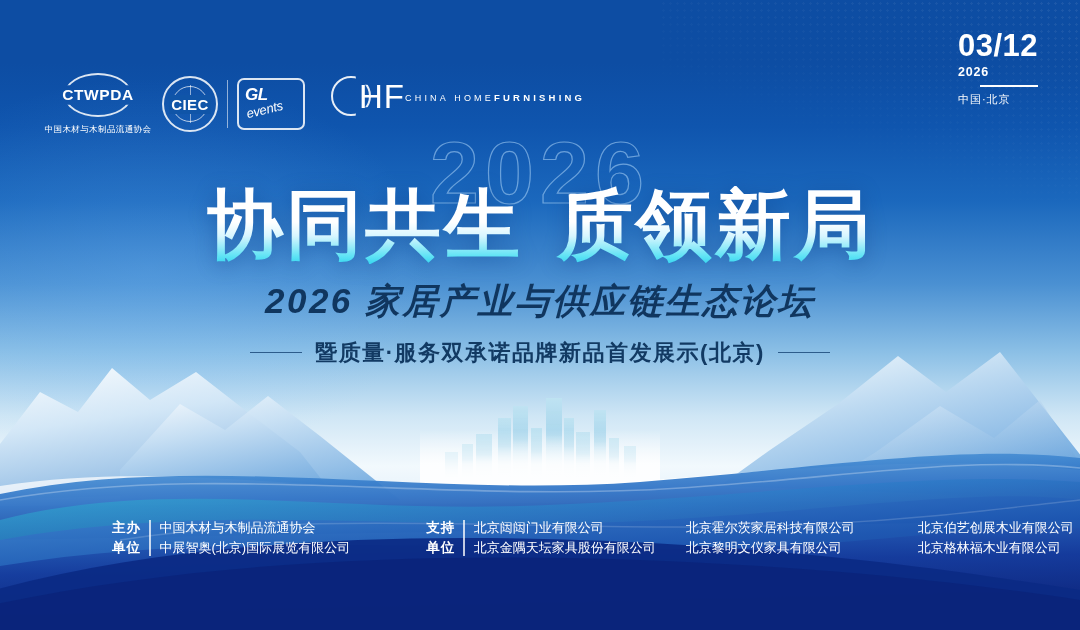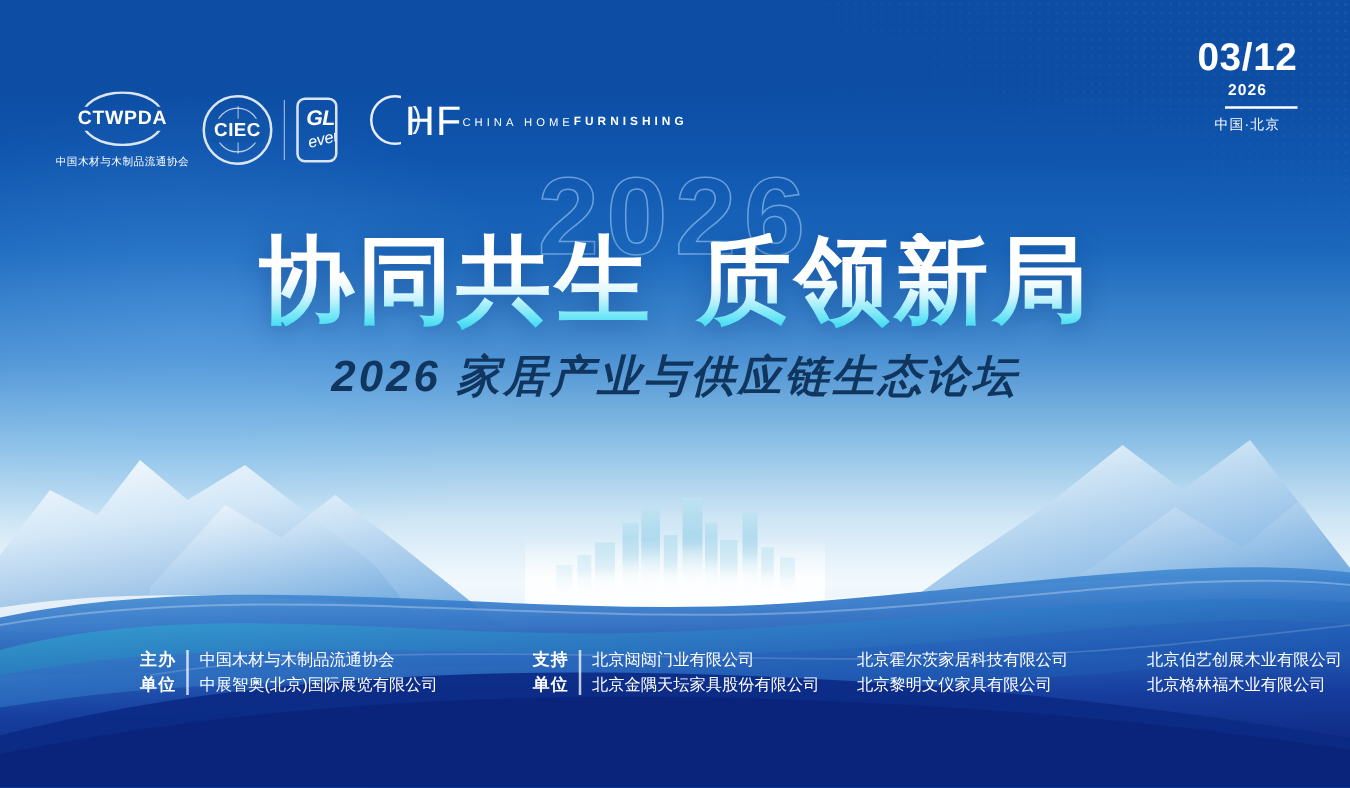--- a/index.html
+++ b/index.html
@@ -47,34 +47,34 @@
   .ciec{ display:flex; flex-direction:column; align-items:center; }
   .ciec .globe{ position:relative; width:56px; height:56px; border:2px solid rgba(255,255,255,.85); border-radius:50%;
                 display:flex; align-items:center; justify-content:center; }
   .ciec .globe:before{ content:""; position:absolute; left:8px; right:8px; top:8px; bottom:8px;
                        border:1.5px solid rgba(255,255,255,.7); border-radius:50%; }
   .ciec .globe:after{ content:""; position:absolute; left:50%; top:7px; bottom:7px; width:0;
                       border-left:1.5px solid rgba(255,255,255,.55); }
   .ciec .gtxt{ position:relative; z-index:2; font-size:15px; font-weight:700; color:#fff; letter-spacing:.4px;
                background:#1055a8; padding:1px 2px; }
   .divider{ width:1px; height:48px; background:rgba(255,255,255,.55); }
-  .glev{ width:33px; height:52px; border:2px solid rgba(255,255,255,.85); border-radius:7px; position:relative; overflow:hidden;text-align:center; }
+  .glev{ width:68px; height:52px; border:2px solid rgba(255,255,255,.85); border-radius:7px; position:relative; overflow:hidden;text-align:center; }
   .glev .gl{ position:absolute; left:6px; top:5px; font-size:17px; font-weight:700; color:#fff; font-style:italic; letter-spacing:-.5px; }
   .glev .ev{ position:absolute; left:7px; top:22px; font-size:13px; color:#fff; font-style:italic;
              transform:rotate(-14deg); letter-spacing:-.2px; }
 
   .chf{ margin-left:26px; display:flex; flex-direction:row; align-items:center; padding-top:3px; }
   .chf .marks{ position:relative; height:42px; display:flex; align-items:center; }
   .chf .c{ width:40px; height:40px; border:2.5px solid rgba(255,255,255,.9); border-radius:50%;
            clip-path:polygon(0 0,62% 0,62% 22%,100% 22%,100% 78%,62% 78%,62% 100%,0 100%); }
   .chf .hf{ font-size:33px; font-weight:400; color:#fff; letter-spacing:1px; margin-left:-12px; line-height:1; }
   .chf .t1{ font-size:9px; color:#fff; letter-spacing:3.2px; margin-top:3px; }
   .chf .t2{ font-size:9.5px; color:#fff; letter-spacing:3.2px; font-weight:700; margin-top:3px; }
 
-  .datebox{ position:absolute; right:42px; top:30px; text-align:center; color:#fff; }
+  .datebox{ position:absolute; right:42px; top:30px; text-align:left; color:#fff; }
   .datebox .d{ font-size:31px; font-weight:700; letter-spacing:.5px; line-height:1; }
   .datebox .y{ font-size:12.5px; font-weight:700; letter-spacing:.8px; margin-top:4px; }
   .datebox .rule{ width:58px; height:2px; background:#fff; margin:6px 0 5px auto; }
   .datebox .city{ font-size:11px; letter-spacing:1px; }
 
   
   .wm{
     position:absolute; left:0; right:0; top:122px; text-align:center;
     font-size:88px; font-weight:700; letter-spacing:6px;
     color:transparent;
@@ -263,20 +263,25 @@
       <div class="d">03/12</div>
       <div class="y">2026</div>
       <div class="rule"></div>
       <div class="city">中国·北京</div>
     </div>
   </div>
 
   <div class="titles">
     <div class="t-main"><span>协同共生</span><span class="gap"></span><span>质领新局</span></div>
     <div class="t-sub">2026 家居产业与供应链生态论坛</div>
+    <div class="t-third">
+      <span class="dash"></span>
+      <span class="txt">暨质量·服务双承诺品牌新品首发展示(北京)</span>
+      <span class="dash"></span>
+    </div>
   </div>
 
   <div class="footer">
 
     <div class="fgroup g1">
       <div class="flabel">
         <div>主办</div>
         <div>单位</div>
       </div>
       <div class="fbar"></div>

